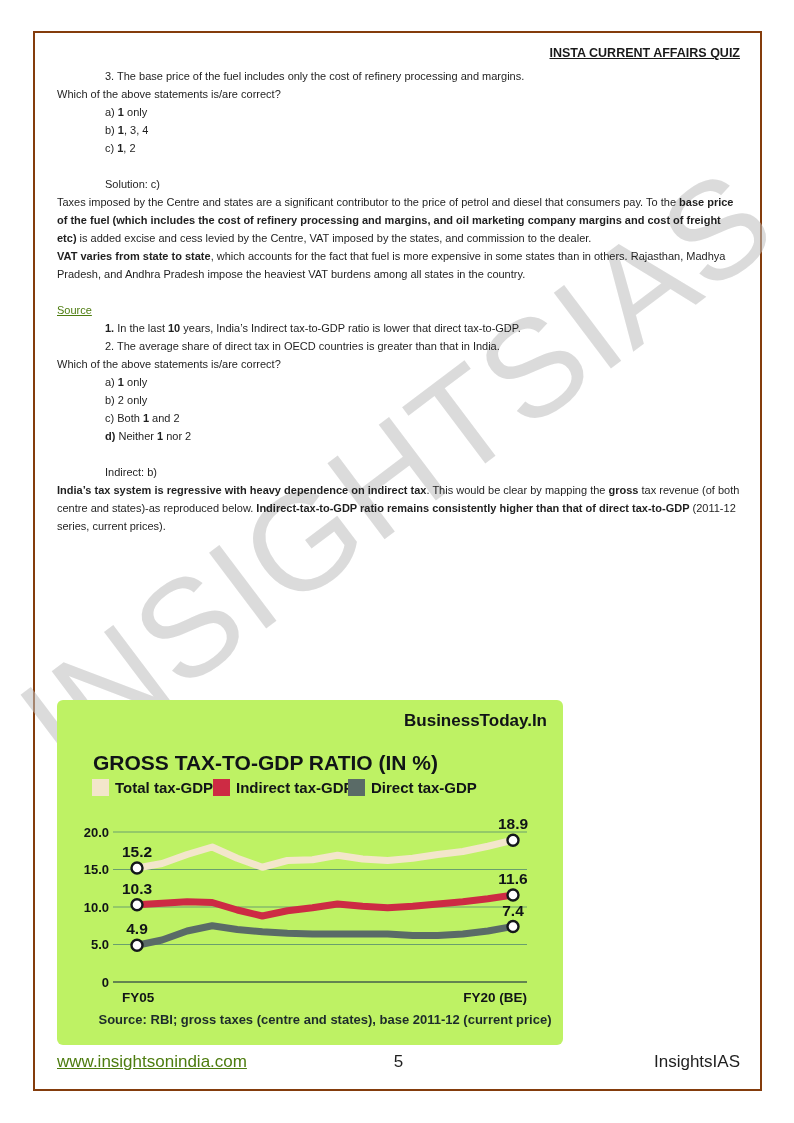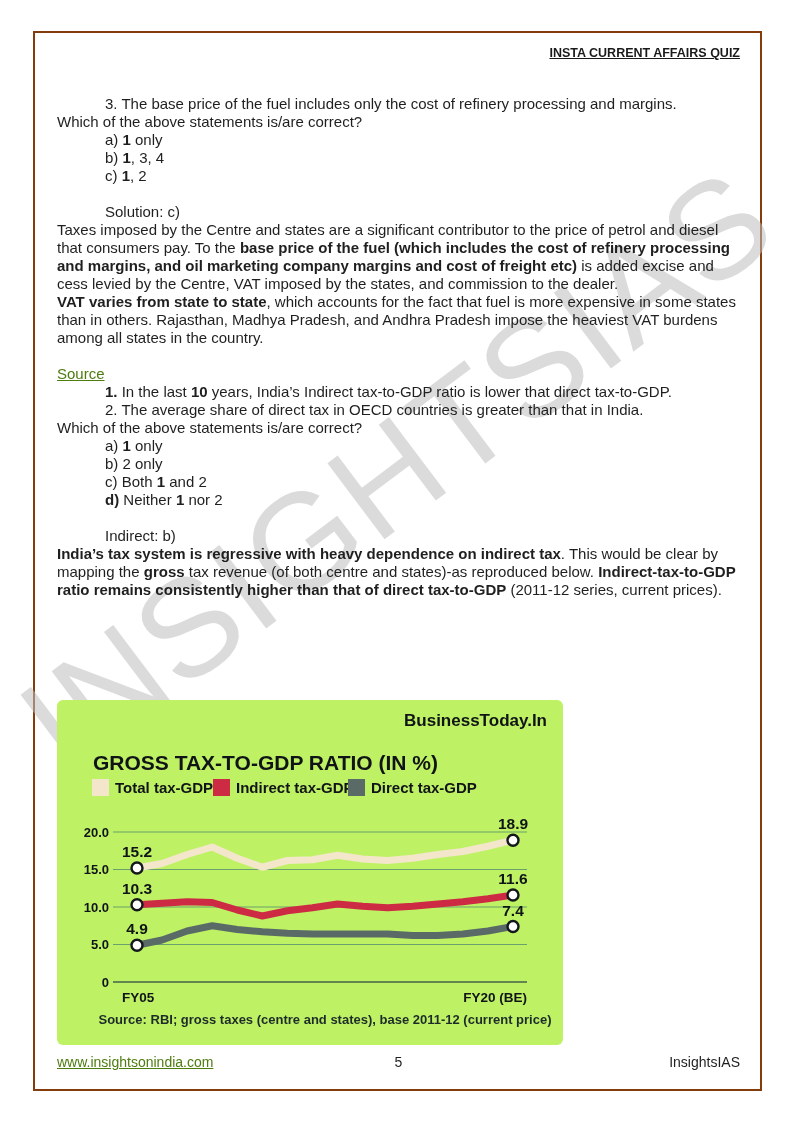--- a/index.html
+++ b/index.html
@@ -17,37 +17,37 @@
   .page-box {
     position:absolute; left:33px; top:31px; width:729px; height:1060px;
     border:2px solid #843c0c; z-index:0; background:transparent;
   }
   .doc-header {
     position:absolute; top:46px; right:54px; z-index:2;
     font-weight:bold; font-size:12.5px; color:#1a1a1a;text-decoration:underline;
   }
   .content {
     position:absolute; left:57px; top:67px; width:683px; z-index:2;
-    font-size:15px; line-height:18px;margin-top:28px;
+    font-size:11px; line-height:18px;
   }
   .line { white-space:pre-wrap; }
   .indent { padding-left:48px; }
   .gap { margin-top:18px; }
   b { font-weight:bold; }
   .para { margin:0; }
   a.link { color:#4d7c0f; text-decoration:underline; cursor:pointer; }
   .chart-panel {
     position:absolute; left:57px; top:700px; width:506px; height:345px;
     z-index:2; background:#89c88b;
   }
   .chart-panel svg { display:block; width:506px; height:345px; }
   .footer {
     position:absolute; left:57px; top:1054px; width:683px; z-index:2;
     display:grid; grid-template-columns:1fr auto 1fr; align-items:center;
-    font-size:14px; line-height:16px;
+    font-size:17px; line-height:16px;
   }
   .footer .pageno { justify-self:center; }
   .footer .brand { justify-self:end; }
 </style>
 </head>
 <body>
 
 <div class="watermark">INSIGHTSIAS</div>
 <div class="page-box"></div>
 

